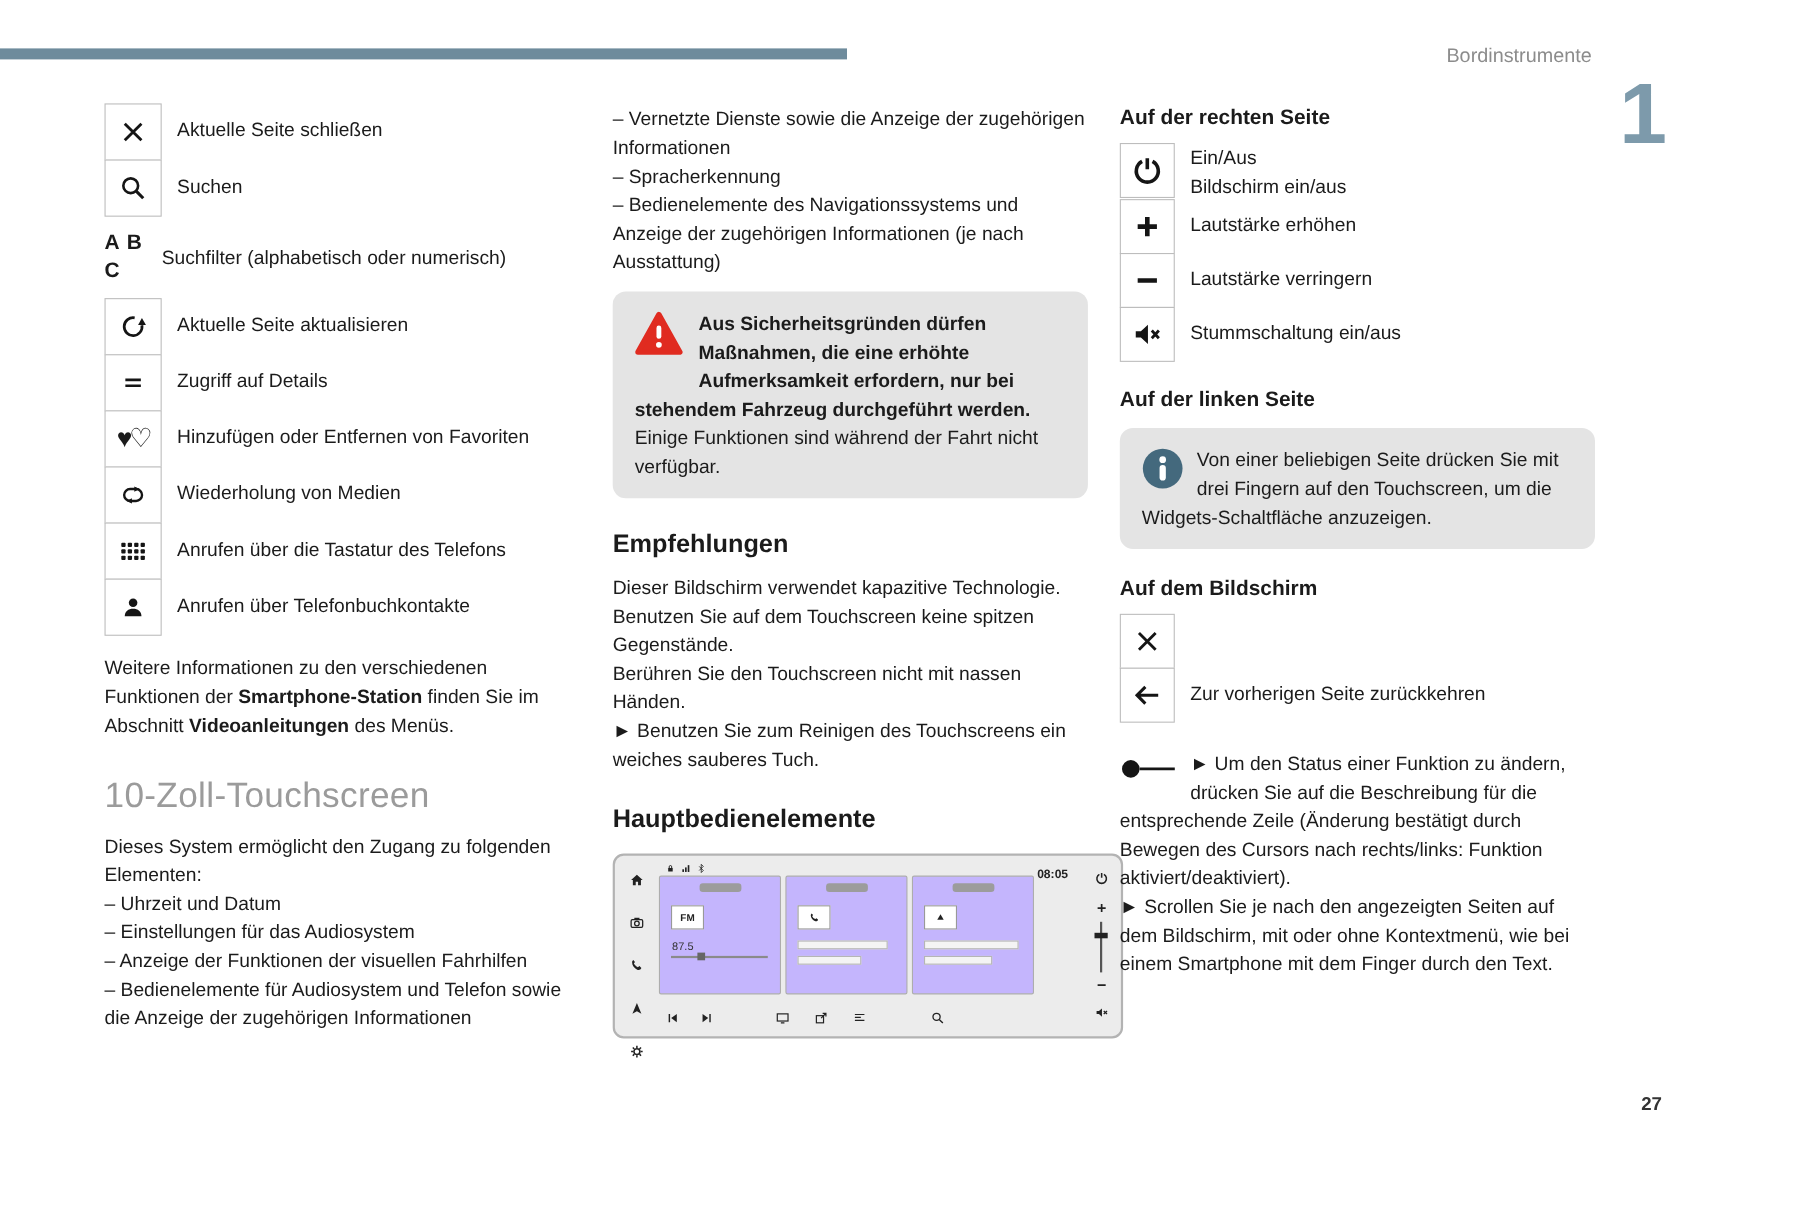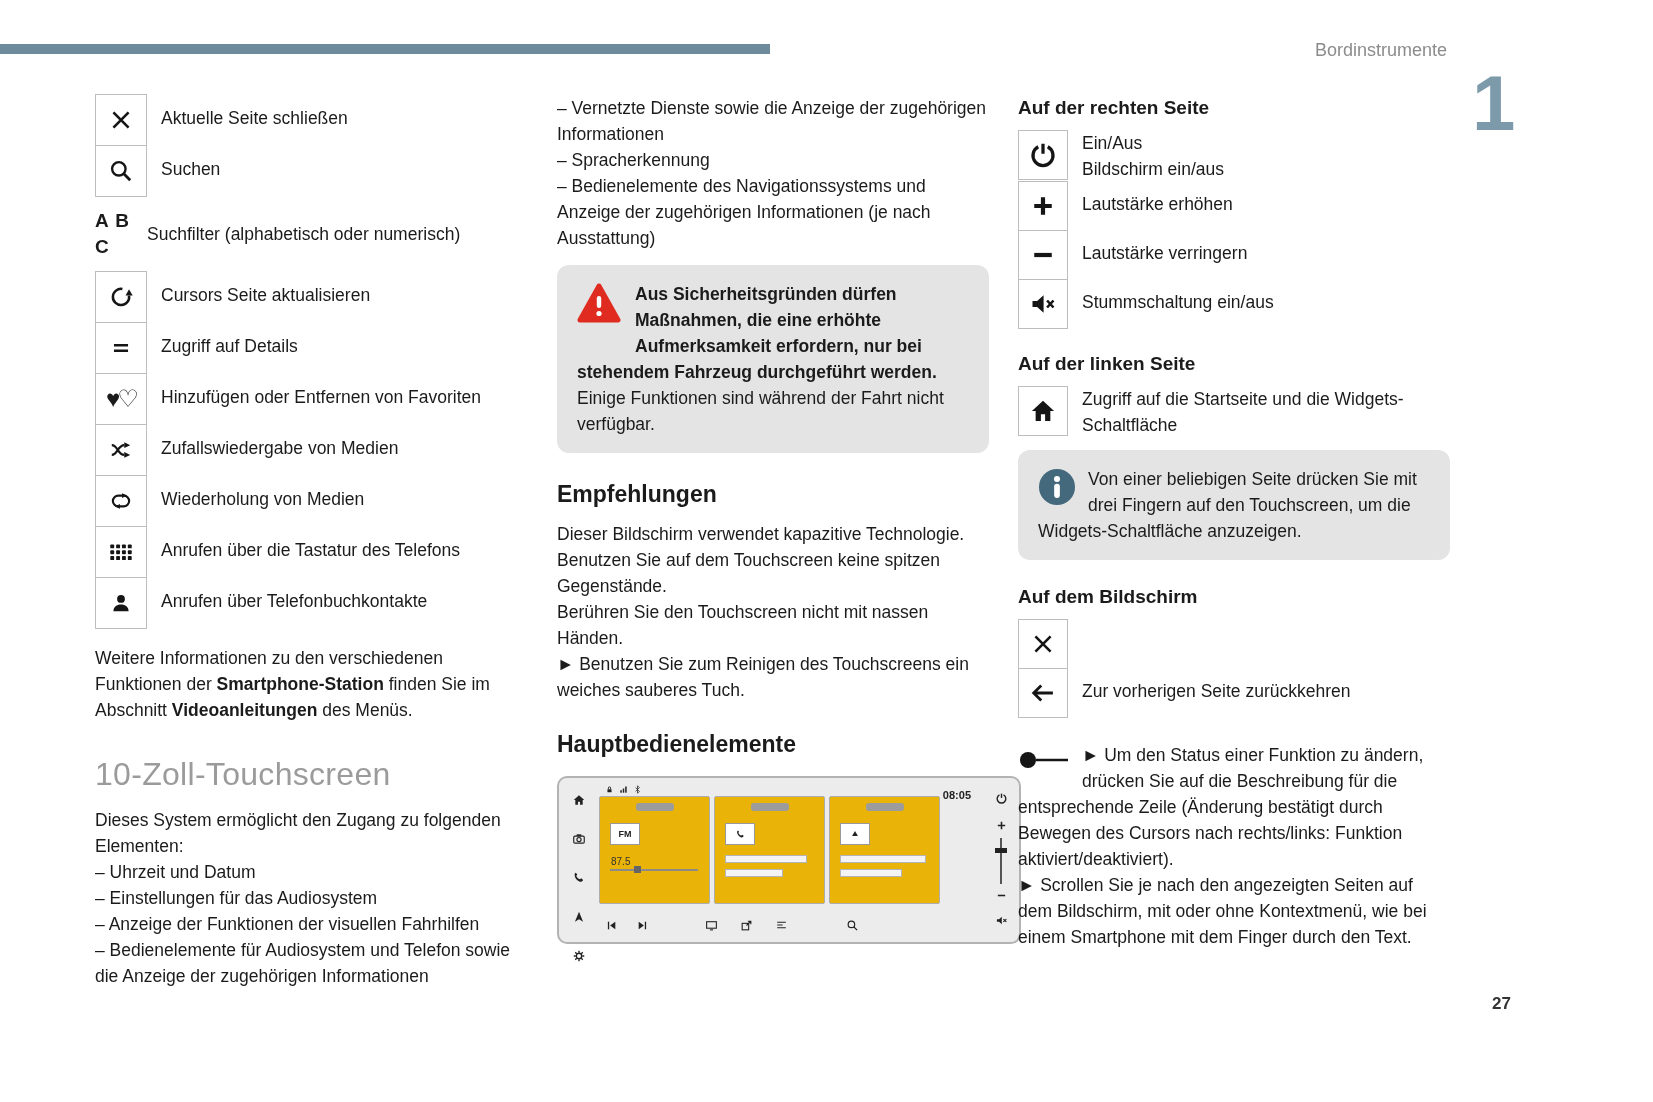--- a/index.html
+++ b/index.html
@@ -34,21 +34,21 @@
   .ilabel3{margin-left:14px;padding-top:10px;}
   .ilabel3.two{padding-top:0;}
   .toggle-block{margin-top:24px;}
   .toggle-icon{float:left;width:56px;height:28px;margin:4px 8px 2px 0;}
   
   .screen-mock{position:relative;width:464px;height:168px;background:#ececec;border:2px solid #b3b3b3;border-radius:10px;margin-top:18px;box-sizing:border-box;}
   .m-left{position:absolute;left:6px;top:10px;width:28px;display:flex;flex-direction:column;align-items:center;gap:13px;}
   .m-status{position:absolute;left:46px;top:4px;display:flex;gap:5px;align-items:center;height:12px;}
   .m-clock{position:absolute;right:48px;top:4px;font-size:11px;font-weight:600;color:#222;}
   .m-panels{position:absolute;left:40px;top:18px;display:flex;gap:4px;}
-  .m-panel{width:111px;height:108px;background:#eab308;border:1px solid #adadad;border-radius:2px;position:relative;box-sizing:border-box;}
+  .m-panel{width:111px;height:108px;background:#c4b5fd;border:1px solid #adadad;border-radius:2px;position:relative;box-sizing:border-box;}
   .m-tab{width:38px;height:8px;background:#9c9c9c;border-radius:3px;margin:6px auto 0;}
   .m-box{position:absolute;left:10px;top:26px;width:28px;height:20px;background:#fff;border:1px solid #999;display:flex;align-items:center;justify-content:center;font-size:9px;font-weight:700;color:#222;}
   .m-freq{position:absolute;left:11px;top:52px;font-size:10px;color:#333;}
   .m-seek{position:absolute;left:10px;top:72px;width:88px;height:2px;background:#8a8a8a;}
   .m-knob{position:absolute;left:24px;top:-3px;width:7px;height:7px;background:#666;}
   .m-bar{position:absolute;left:10px;height:6px;background:#f4f4f4;border:1px solid #b5b5b5;}
   .m-right{position:absolute;right:5px;top:8px;bottom:8px;width:26px;display:flex;flex-direction:column;align-items:center;justify-content:space-between;}
   .vslider{width:14px;height:46px;position:relative;}
   .vslider .track{position:absolute;left:6px;top:0;width:2px;height:46px;background:#555;}
   .vslider .vknob{position:absolute;left:1px;top:10px;width:12px;height:5px;background:#222;}
@@ -95,44 +95,35 @@
     </div>
 
     <div>
       <div class="irow">
         <div class="ibox">
           <svg width="26" height="26" viewBox="0 0 24 24">
               <path d="M13.3 4.6 A7.5 7.5 0 1 0 19.4 10.7" fill="none" stroke="#151515" stroke-width="2.3"></path>
               <path d="M16.2 10.5 22.8 10.5 19.4 4.8 Z" fill="#151515"></path>
             </svg>
         </div>
-        <div class="ilabel">Cursors Seite aktualisieren</div>
+        <div class="ilabel">Aktuelle Seite aktualisieren</div>
       </div>
       <div class="irow">
         <div class="ibox">
           <svg width="26" height="26" viewBox="0 0 24 24">
               <path d="M5.5 9.5 H18.5 M5.5 14.5 H18.5" stroke="#151515" stroke-width="2.2" fill="none"></path>
             </svg>
         </div>
         <div class="ilabel">Zugriff auf Details</div>
       </div>
       <div class="irow">
         <div class="ibox">
           <span class="hearts">♥♡</span>
         </div>
         <div class="ilabel">Hinzufügen oder Entfernen von Favoriten</div>
-      </div>
-      <div class="irow">
-        <div class="ibox">
-          <svg width="26" height="26" viewBox="0 0 24 24">
-              <path d="M3.5 7.5 C9 7.5 9 16.5 15 16.5 M3.5 16.5 C9 16.5 9 7.5 15 7.5" fill="none" stroke="#151515" stroke-width="2"></path>
-              <path d="M15 4.9 20.5 7.5 15 10.1 Z M15 13.9 20.5 16.5 15 19.1 Z" fill="#151515"></path>
-            </svg>
-        </div>
-        <div class="ilabel">Zufallswiedergabe von Medien</div>
       </div>
       <div class="irow">
         <div class="ibox">
           <svg width="26" height="26" viewBox="0 0 24 24">
               <rect x="4.5" y="7" width="15" height="10" rx="5" fill="none" stroke="#151515" stroke-width="2"></rect>
               <path d="M13 4.8 13 9.2 17.6 7 Z" fill="#151515"></path>
               <path d="M11 14.8 11 19.2 6.4 17 Z" fill="#151515"></path>
             </svg>
         </div>
         <div class="ilabel">Wiederholung von Medien</div>
@@ -375,28 +366,20 @@
               <polygon points="3,9.5 7,9.5 12.5,4.5 12.5,19.5 7,14.5 3,14.5" fill="#151515"></polygon>
               <path d="M15.5 9 21 15 M21 9 15.5 15" stroke="#151515" stroke-width="2.2" fill="none"></path>
             </svg>
         </div>
         <div class="ilabel3">Stummschaltung ein/aus</div>
       </div>
     </div>
 
     <h3 class="mt22">Auf der linken Seite</h3>
 
-    <div class="irow3">
-      <div class="ibox3">
-        <svg width="28" height="28" viewBox="0 0 24 24">
-            <path d="M12 3.2 L21.5 12 H18.3 V20.5 H13.8 V14.8 H10.2 V20.5 H5.7 V12 H2.5 Z" fill="#151515"></path>
-          </svg>
-      </div>
-      <div class="ilabel3 two">Zugriff auf die Startseite und die Widgets-Schaltfläche</div>
-    </div>
 
     <div class="graybox mt12">
       <span class="info-icon">
         <svg width="38" height="38" viewBox="0 0 40 40">
             <circle cx="20" cy="20" r="19" fill="#44697d"></circle>
             <circle cx="20" cy="11.5" r="3.2" fill="#fff"></circle>
             <rect x="17" y="16.5" width="6" height="15" rx="3" fill="#fff"></rect>
           </svg>
       </span>
       <span>Von einer beliebigen Seite drücken Sie mit drei Fingern auf den Touchscreen, um die Widgets-Schaltfläche anzuzeigen.</span>

